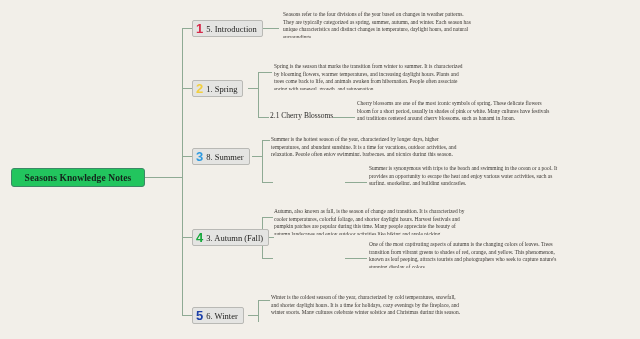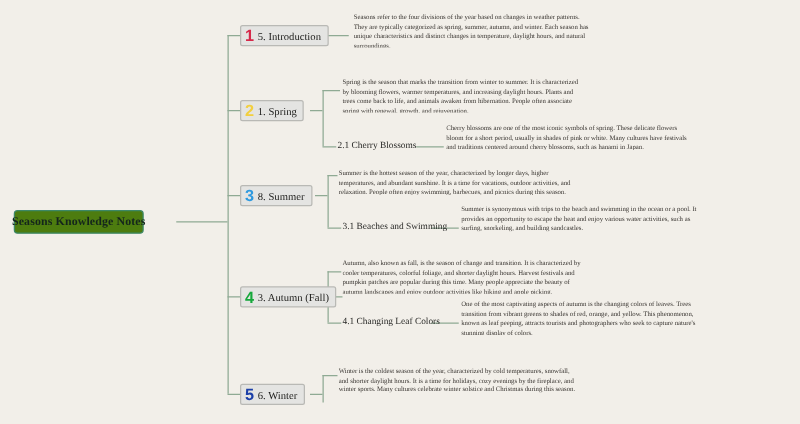--- a/index.html
+++ b/index.html
@@ -22,23 +22,23 @@
     background: #8faa94;
   }
   .conn.h { height: 1px; }
   .conn.v { width: 1px; }
 
   
   .root-node {
     position: absolute;
     left: 11px;
     top: 168px;
-    width: 104px;
+    width: 134px;
     height: 19px;
-    background: #4d7c0f;
+    background: #22c55e;
     border: 1px solid #3d8866;
     border-radius: 3px;
     display: flex;
     align-items: center;
     justify-content: center;
     box-sizing: border-box;
   }
   .root-label {
     font-size: 9.5px;
     font-weight: bold;
@@ -164,39 +164,33 @@
 and traditions centered around cherry blossoms, such as hanami in Japan.</div>
 
   <div class="branch-node" style="left:192px; top:148px;">
     <span class="branch-num" style="color:#2e9ae0;">3</span>
     <span class="branch-label">8. Summer</span>
   </div>
   <div class="desc" style="left:271px; top:136px; width:365px; height:20px;">Summer is the hottest season of the year, characterized by longer days, higher
 temperatures, and abundant sunshine. It is a time for vacations, outdoor activities, and
 relaxation. People often enjoy swimming, barbecues, and picnics during this season.</div>
 
-  <div class="sub-node" style="left:274px; top:176px;">
-    <span class="sub-label">3.1 Beaches and Swimming</span>
-  </div>
   <div class="desc" style="left:369px; top:165px; width:268px; height:20px;">Summer is synonymous with trips to the beach and swimming in the ocean or a pool. It
 provides an opportunity to escape the heat and enjoy various water activities, such as
 surfing, snorkeling, and building sandcastles.</div>
 
   <div class="branch-node" style="left:192px; top:229px;">
     <span class="branch-num" style="color:#17a83c;">4</span>
     <span class="branch-label">3. Autumn (Fall)</span>
   </div>
   <div class="desc" style="left:274px; top:208px; width:362px; height:27px;">Autumn, also known as fall, is the season of change and transition. It is characterized by
 cooler temperatures, colorful foliage, and shorter daylight hours. Harvest festivals and
 pumpkin patches are popular during this time. Many people appreciate the beauty of
 autumn landscapes and enjoy outdoor activities like hiking and apple picking.</div>
 
-  <div class="sub-node" style="left:274px; top:252px;">
-    <span class="sub-label">4.1 Changing Leaf Colors</span>
-  </div>
   <div class="desc" style="left:369px; top:241px; width:268px; height:27px;">One of the most captivating aspects of autumn is the changing colors of leaves. Trees
 transition from vibrant greens to shades of red, orange, and yellow. This phenomenon,
 known as leaf peeping, attracts tourists and photographers who seek to capture nature's
 stunning display of colors.</div>
 
   <div class="branch-node" style="left:192px; top:307px;">
     <span class="branch-num" style="color:#1b3fa8;">5</span>
     <span class="branch-label">6. Winter</span>
   </div>
   <div class="desc" style="left:271px; top:294px; width:365px; height:20px;">Winter is the coldest season of the year, characterized by cold temperatures, snowfall,

